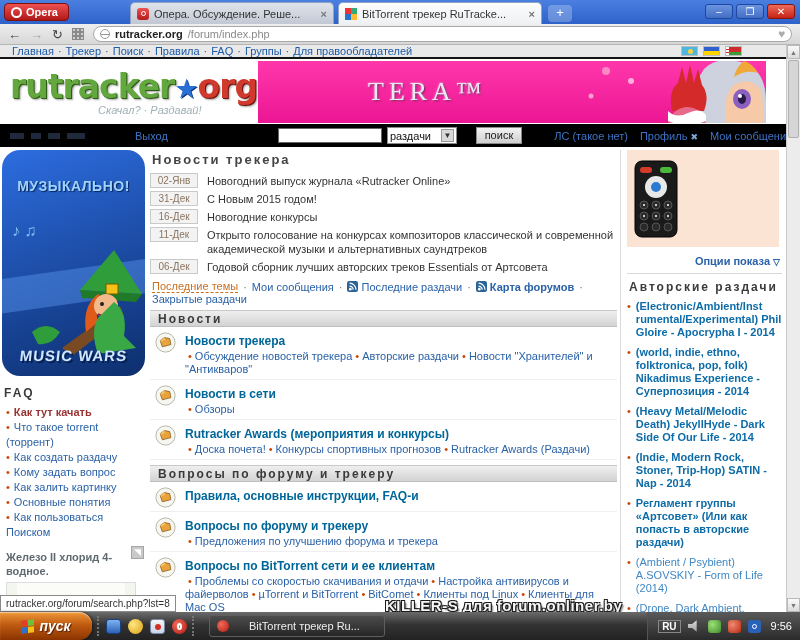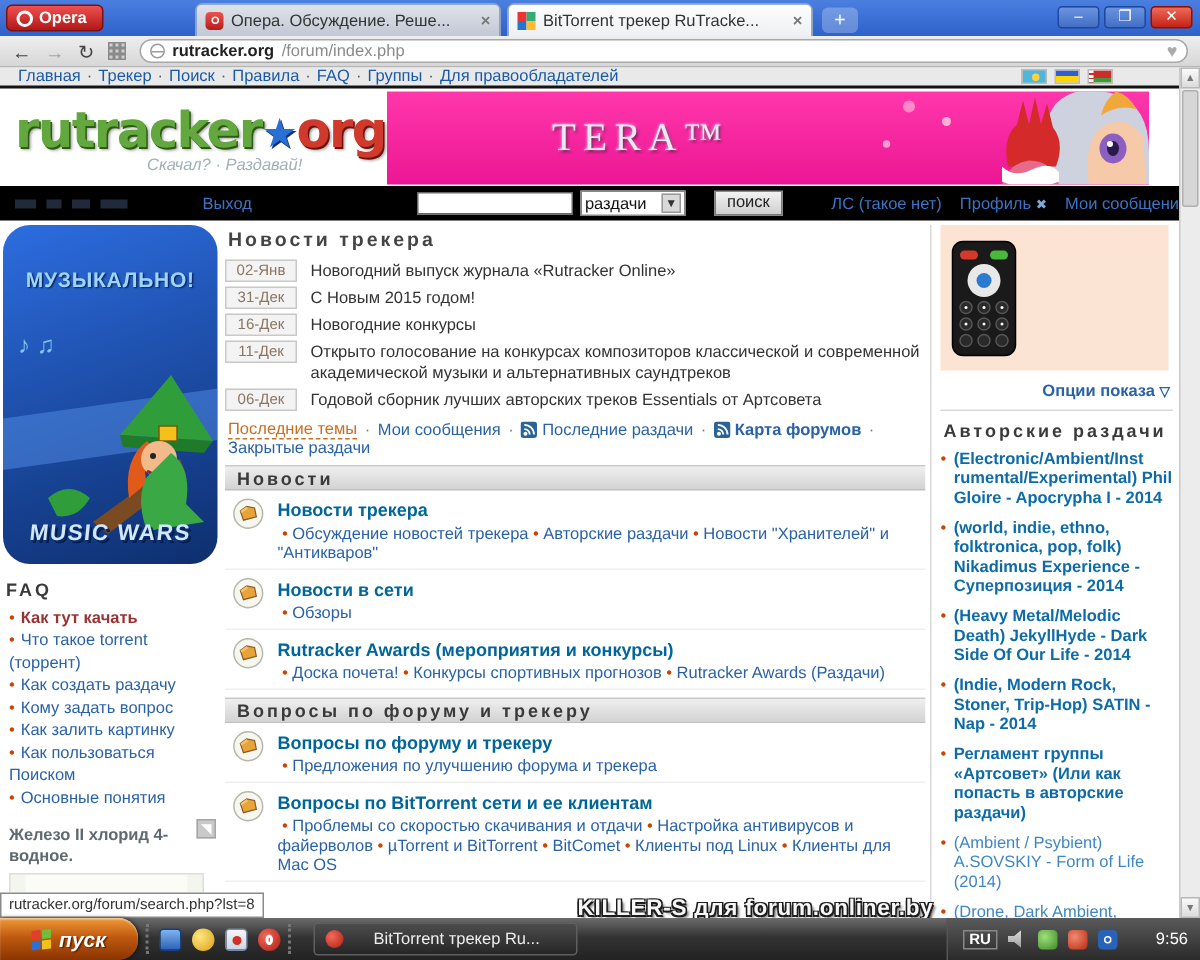--- a/index.html
+++ b/index.html
@@ -196,21 +196,21 @@
     background:radial-gradient(circle at 35% 35%, #f26a5a, #b01c10); }
   .tray { margin-left:auto; display:flex; align-items:center; gap:7px; padding:0 8px 0 10px; height:100%;
     border-left:1px solid #555; background:linear-gradient(#5a5a5a,#2a2a2a); }
   .tray .lang { color:#fff; font-size:10px; font-weight:bold; border:1px solid #888; padding:0 3px; }
   .tico { width:13px; height:13px; }
   .t-spk { background:linear-gradient(#ddd,#999); clip-path:polygon(0 35%, 35% 35%, 70% 5%, 70% 95%, 35% 65%, 0 65%); }
   .t-green { background:radial-gradient(circle at 35% 35%, #9fe07a, #3c8a28); border-radius:3px; }
   .t-red { background:radial-gradient(circle at 35% 35%, #f08a72, #b82a10); border-radius:3px; }
   .t-blue { background:#2a62b8; border-radius:3px; display:flex; align-items:center; justify-content:center; }
   .t-blue i { width:5px; height:5px; border:1.5px solid #fff; border-radius:50%; }
-  .tray .clock { color:#fff; font-size:11px; margin-left:19px; }
+  .tray .clock { color:#fff; font-size:11px; margin-left:3px; }
 </style>
 </head>
 <body>
 
 <div class="screen">
 
   <div class="titlebar">
     <div class="opera-btn">
       <span class="opera-o"></span>
       <span>Opera</span>
@@ -340,22 +340,22 @@
       </div>
 
       <div class="faq-box">
         <div class="faq-title">FAQ</div>
         <ul class="faq-list" id="faq-list">
             <li class="first"><span class="blt">•</span><a>Как тут качать</a></li>
             <li><span class="blt">•</span><a>Что такое torrent (торрент)</a></li>
             <li><span class="blt">•</span><a>Как создать раздачу</a></li>
             <li><span class="blt">•</span><a>Кому задать вопрос</a></li>
             <li><span class="blt">•</span><a>Как залить картинку</a></li>
+            <li><span class="blt">•</span><a>Основные понятия</a></li>
             <li><span class="blt">•</span><a>Как пользоваться Поиском</a></li>
-            <li><span class="blt">•</span><a>Основные понятия</a></li>
           </ul>
       </div>
 
       <div class="plant-ad">
         <div class="ad-corner">◥</div>
         <div class="plant-title">Железо II хлорид 4-водное.</div>
         <div class="plant-photo">
           <svg width="128" height="110" viewBox="0 0 128 110">
             <rect width="128" height="110" fill="#f3f5ef"></rect>
             <path d="M10 0 h108 v70 q-54 14 -108 0 Z" fill="#fbfbf8"></path>
@@ -438,20 +438,28 @@
           </div>
           <div class="forum-row">
             <span class="forum-ico"><svg width="21" height="21" viewBox="0 0 21 21">
                 <circle cx="10.5" cy="10.5" r="9.6" fill="#f7f7f1" stroke="#b7b7a8"></circle>
                 <path d="M5.2 8.6l4.2-3 5.3 1 1.2 6-8.6 2.2z" fill="#e9a33b" stroke="#8a5a20" stroke-width=".8"></path>
                 <path d="M5.2 8.6l4.2-3 1 1.6-4.3 2.8z" fill="#f4c26a"></path>
               </svg></span>
             <div><a class="forum-title">Rutracker Awards (мероприятия и конкурсы)</a><div class="forum-subs"><span class="blt">•</span><a>Доска почета!</a><span class="blt">•</span><a>Конкурсы спортивных прогнозов</a><span class="blt">•</span><a>Rutracker Awards (Раздачи)</a></div></div>
           </div>
           <div class="secbar">Вопросы по форуму и трекеру</div>
+          <div class="forum-row">
+            <span class="forum-ico"><svg width="21" height="21" viewBox="0 0 21 21">
+                <circle cx="10.5" cy="10.5" r="9.6" fill="#f7f7f1" stroke="#b7b7a8"></circle>
+                <path d="M5.2 8.6l4.2-3 5.3 1 1.2 6-8.6 2.2z" fill="#e9a33b" stroke="#8a5a20" stroke-width=".8"></path>
+                <path d="M5.2 8.6l4.2-3 1 1.6-4.3 2.8z" fill="#f4c26a"></path>
+              </svg></span>
+            <div><a class="forum-title">Правила, основные инструкции, FAQ-и</a></div>
+          </div>
           <div class="forum-row">
             <span class="forum-ico"><svg width="21" height="21" viewBox="0 0 21 21">
                 <circle cx="10.5" cy="10.5" r="9.6" fill="#f7f7f1" stroke="#b7b7a8"></circle>
                 <path d="M5.2 8.6l4.2-3 5.3 1 1.2 6-8.6 2.2z" fill="#e9a33b" stroke="#8a5a20" stroke-width=".8"></path>
                 <path d="M5.2 8.6l4.2-3 1 1.6-4.3 2.8z" fill="#f4c26a"></path>
               </svg></span>
             <div><a class="forum-title">Вопросы по форуму и трекеру</a><div class="forum-subs"><span class="blt">•</span><a>Предложения по улучшению форума и трекера</a></div></div>
           </div>
           <div class="forum-row">
             <span class="forum-ico"><svg width="21" height="21" viewBox="0 0 21 21">

